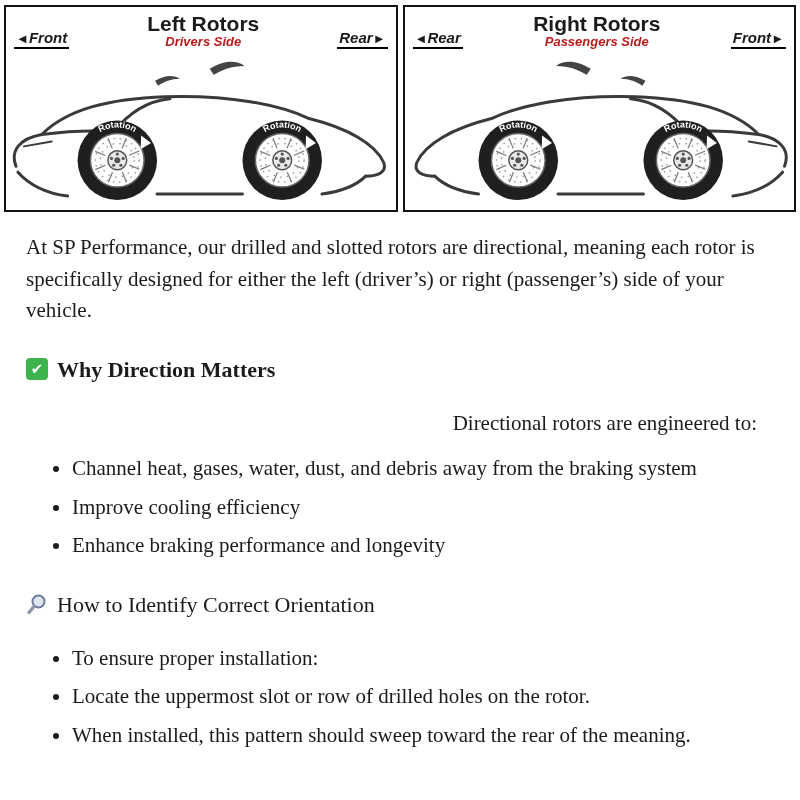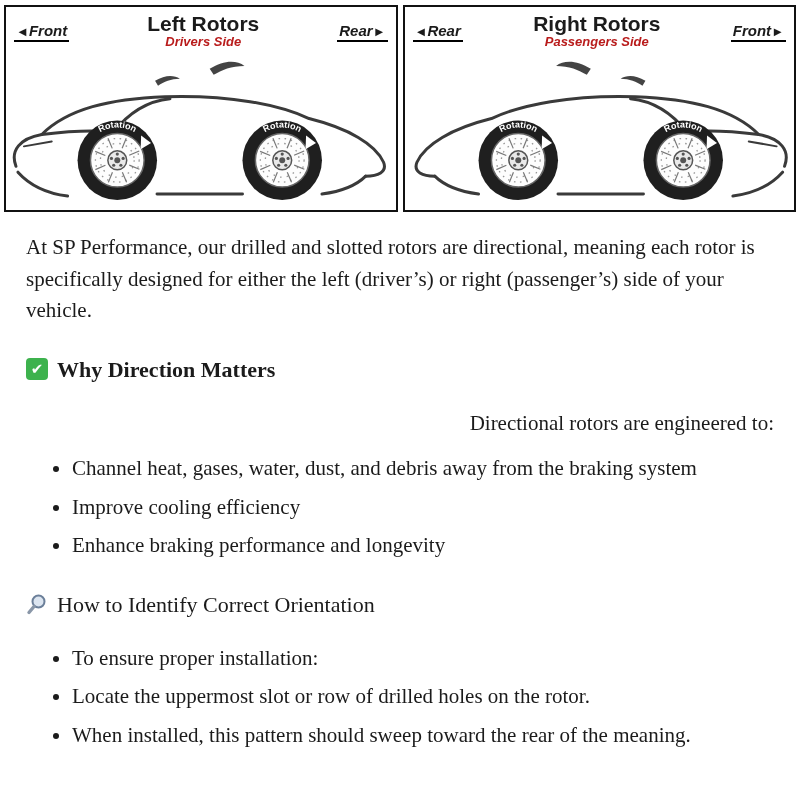--- a/index.html
+++ b/index.html
@@ -18,21 +18,21 @@
     padding: 5px 4px 0 4px;
   }
   .panel {
     flex: 1;
     border: 2px solid #111;
     background: #fff;
     overflow: hidden;
   }
   .panel-header {
     display: flex;
-    align-items: center;
+    align-items: flex-end;
     justify-content: space-between;
     padding: 5px 8px 0 8px;
     font-family: "Liberation Sans", sans-serif;
     gap: 8px;
   }
   .dir-label {
     font-weight: bold;
     font-style: italic;
     font-size: 15px;
     border-bottom: 2px solid #000;
@@ -41,21 +41,21 @@
     white-space: nowrap;
   }
   .dir-arrow { font-style: normal; font-size: 13px; }
   .panel-titles { text-align: center; line-height: 1.1; }
   .panel-title { font-size: 21px; font-weight: bold; }
   .panel-subtitle { font-size: 13px; font-weight: bold; font-style: italic; color: #b91c1c; }
   .car-svg { display: block; width: 100%; height: auto; }
 
   
   .content {
-    padding: 20px 26px 10px 26px;
+    padding: 20px 43px 10px 26px;
     font-size: 21px;
     line-height: 1.5;
   }
   .intro { margin-bottom: 26px; }
   .section-heading {
     display: flex;
     align-items: center;
     gap: 9px;
     font-size: 22px;
     margin: 26px 0 22px 0;

